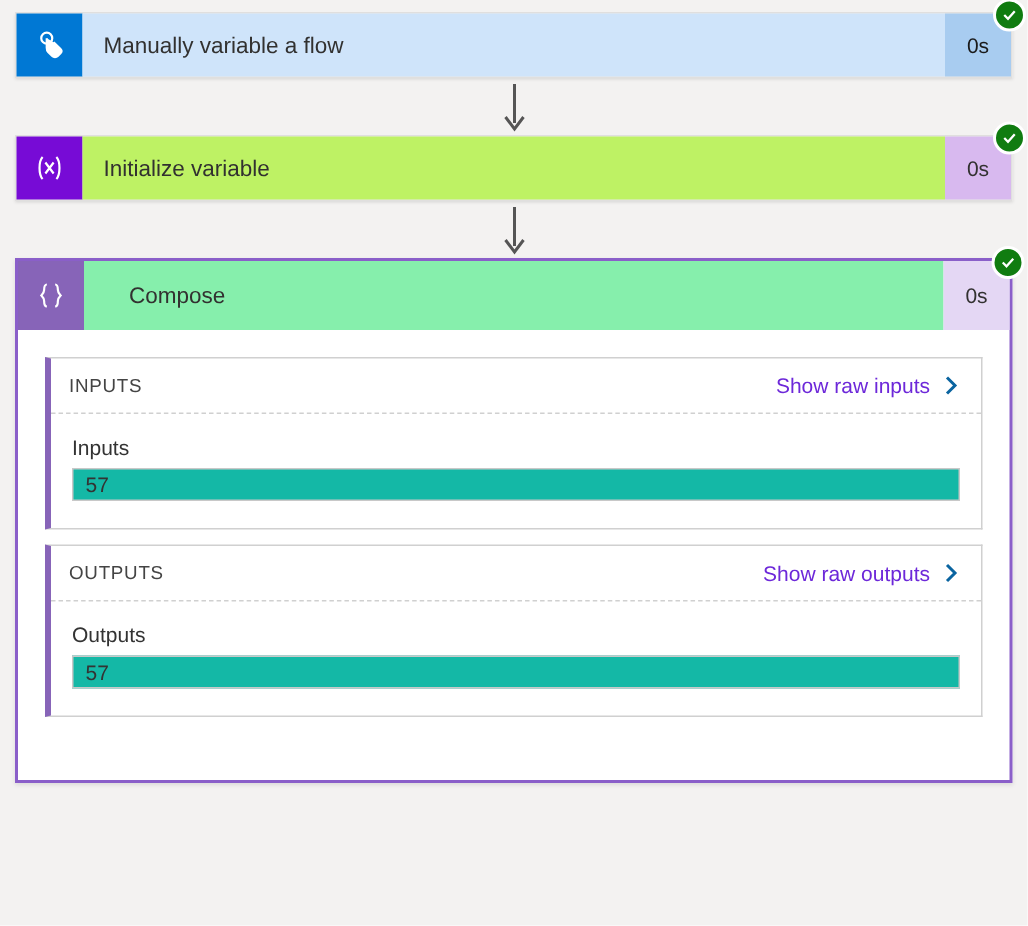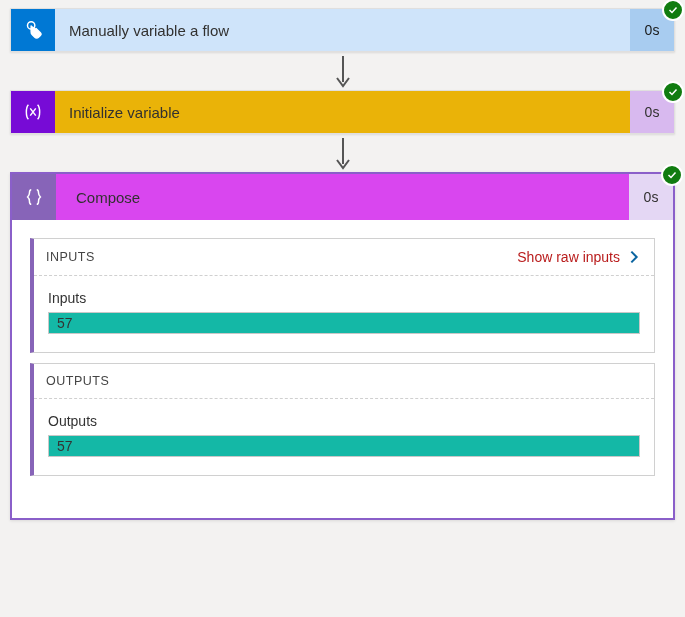--- a/index.html
+++ b/index.html
@@ -40,42 +40,42 @@
     font-size: 14px;
   }
 
   
   .trigger .icon { background: #0078d4; }
   .trigger .title { background: #cfe4fa; }
   .trigger .duration { background: #a8ccf0; color: #1a1a1a; }
 
   
   .varcard .icon { background: #770bd6; }
-  .varcard .title { background: #eab308; }
+  .varcard .title { background: #bef264; }
   .varcard .duration { background: #d8b9ef; }
 
   
   .compose-wrap {
     border: 2px solid #8a5fc9;
     background: #fff;
     position: relative;
     box-shadow: 0 1px 3px rgba(0,0,0,0.1);
   }
   .compose-head {
     display: flex; align-items: stretch; height: 46px;
     position: relative;
   }
   .compose-head .icon {
     width: 44px; flex: 0 0 44px; background: #8764b8;
     display: flex; align-items:center; justify-content:center;
   }
   .compose-head .icon svg { width: 22px; height: 22px; }
   .compose-head .title {
-    flex:1; background:#d946ef; display:flex;align-items:center;
-    padding:0 20px; font-size:15px;
+    flex:1; background:#86efac; display:flex;align-items:center;
+    padding:0 30px; font-size:15px;
   }
   .compose-head .duration {
     flex:0 0 44px; background:#e4d7f4;
     display:flex;align-items:center;justify-content:center;
   }
   .compose-body { padding: 18px 18px 22px 18px; }
 
   .panel {
     border: 1px solid #d0d0d0;
     border-left: 4px solid #8764b8;
@@ -87,21 +87,21 @@
   .panel-head {
     display:flex; align-items:center; justify-content:space-between;
     padding: 10px 12px 10px 12px;
     border-bottom: 1px dashed #d0d0d0;
   }
   .panel-head .ph-title {
     font-size: 12.5px; letter-spacing: 0.5px; color:#444;
   }
   .panel-head .ph-link {
     display:flex; align-items:center; gap:6px;
-    color:#b91c1c; font-size:14px; cursor:pointer;justify-content:space-between;
+    color:#6d28d9; font-size:14px; cursor:pointer;justify-content:space-between;
   }
   .panel-head .ph-link svg { width:16px;height:16px; }
   .panel-body { padding: 14px 14px 18px 14px; }
   .field-label { font-size:14px; color:#333; margin-bottom:6px; }
   .field-value {
     border:1px solid #c8c8c8; padding:2px 8px; font-size:14px;
     color:#333; background:#14b8a6;
   }
 
   
@@ -204,20 +204,26 @@
         </div>
         <div class="panel-body">
           <div class="field-label">Inputs</div>
           <div class="field-value">57</div>
         </div>
       </div>
 
       <div class="panel">
         <div class="panel-head">
           <div class="ph-title">OUTPUTS</div>
+          <div class="ph-link">
+            <span>Show raw outputs</span>
+            <svg viewBox="0 0 24 24" fill="none" stroke="#0a64a0" stroke-width="3">
+                <path d="M8 4 L16 12 L8 20"></path>
+              </svg>
+          </div>
         </div>
         <div class="panel-body">
           <div class="field-label">Outputs</div>
           <div class="field-value">57</div>
         </div>
       </div>
 
     </div>
   </div>
 

